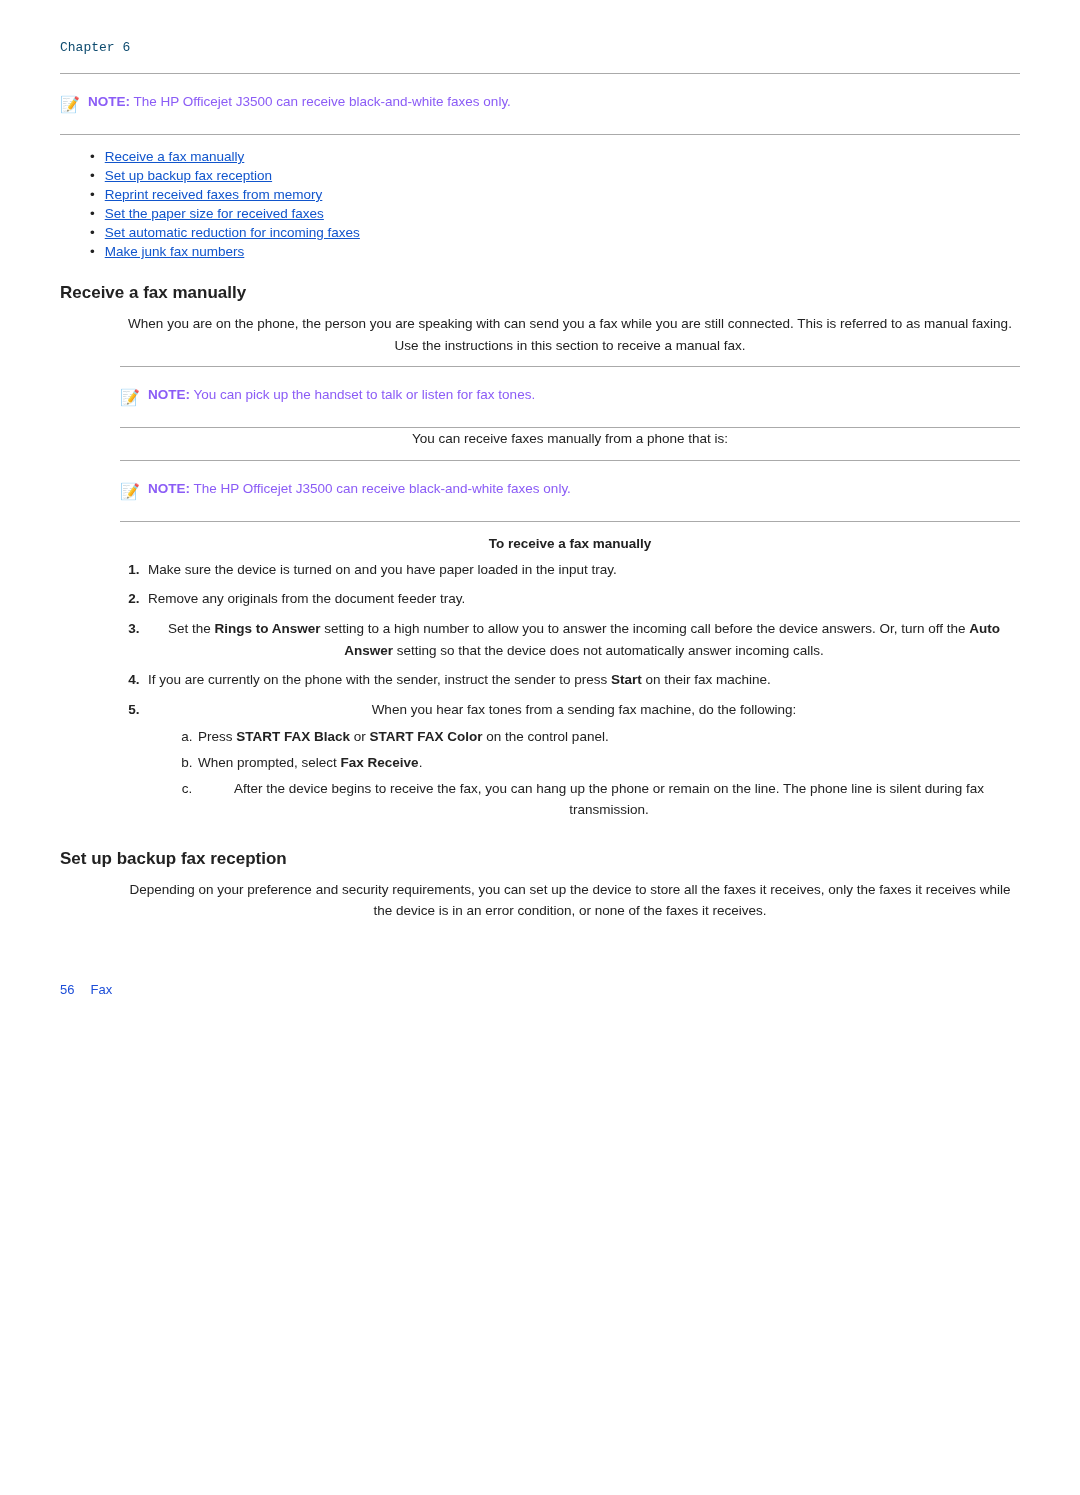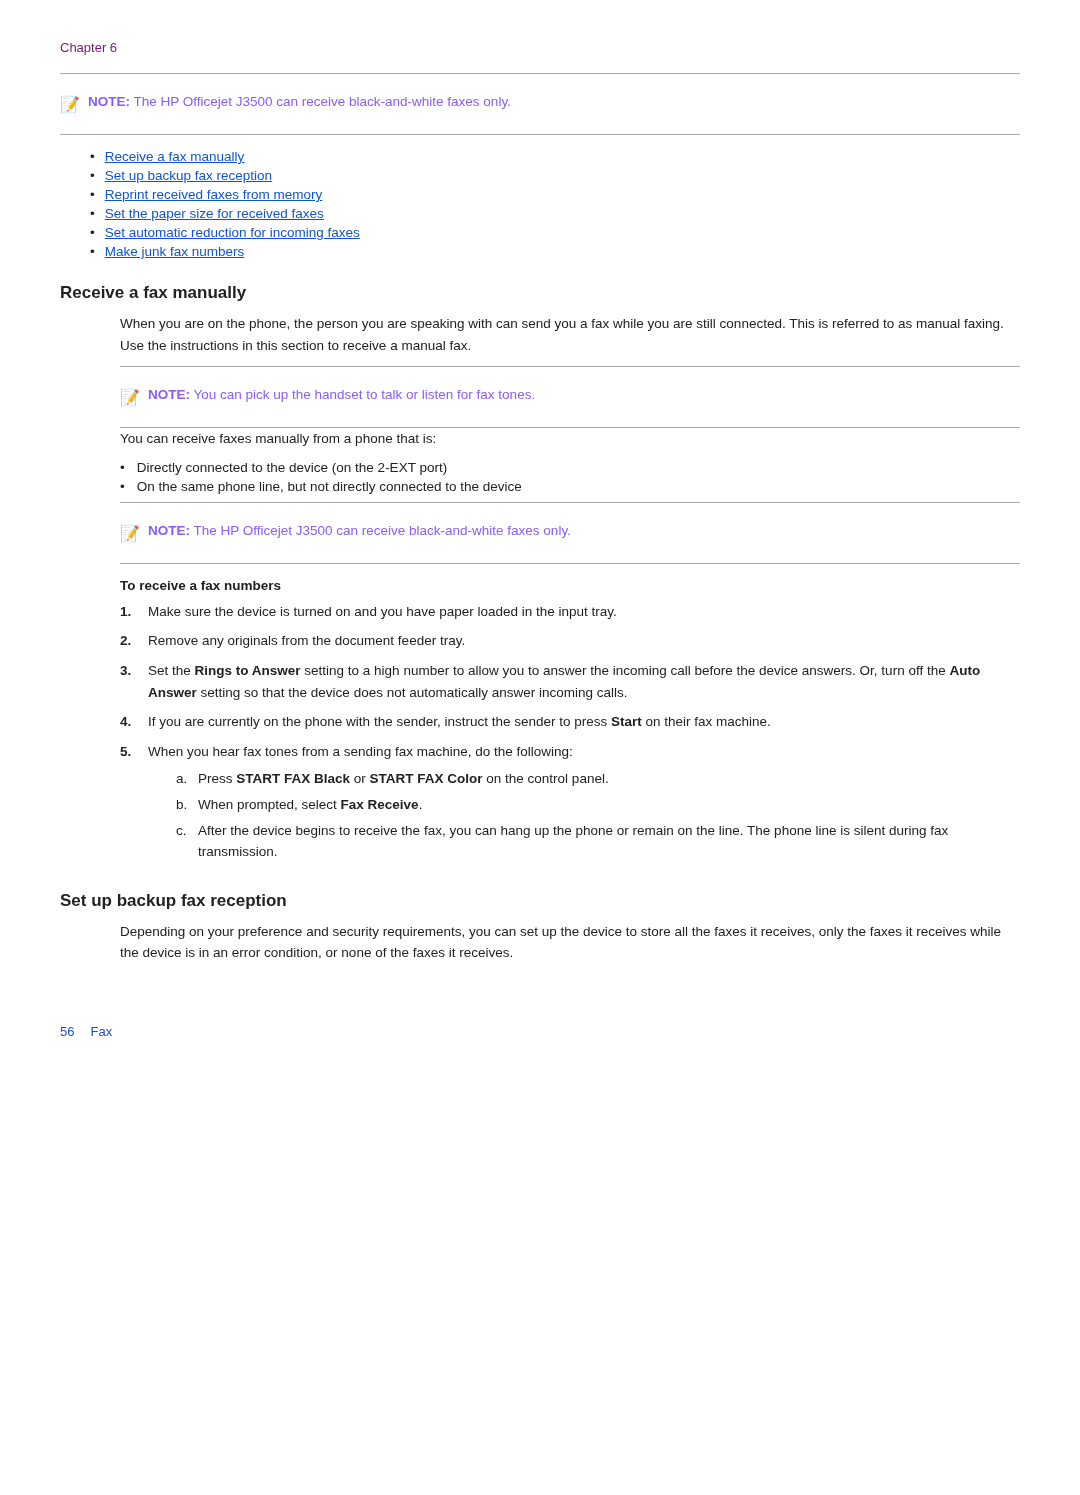--- a/index.html
+++ b/index.html
@@ -13,22 +13,23 @@
       font-size: 14px;
       color: #222;
       background: #fff;
       width: 1080px;
       min-height: 1495px;
       padding: 40px 60px 60px 60px;
     }
 
     .chapter-label {
       font-size: 13px;
-      color: #701a75;
+      color: #0c4a6e;
       margin-bottom: 18px;
+      font-family: Liberation Mono, monospace;
     }
 
     .top-rule {
       border: none;
       border-top: 1px solid #aaa;
       margin-bottom: 12px;
     }
 
     .bottom-rule {
       border: none;
@@ -83,20 +84,21 @@
 
     .section-heading {
       font-size: 17px;
       font-weight: bold;
       color: #222;
       margin: 24px 0 10px 0;
     }
 
     .section-body {
       margin-left: 60px;
+      text-align: center;
     }
 
     .body-para {
       font-size: 13.5px;
       line-height: 1.6;
       margin-bottom: 10px;
       color: #222;
     }
 
     .bullet-list {
@@ -208,39 +210,31 @@
   <div class="note-box">
     <span class="note-icon">📝</span>
     <span class="note-text">
       <strong>NOTE:</strong><span>  You can pick up the handset to talk or listen for fax tones.</span>
     </span>
   </div>
   <hr class="bottom-rule">
 
   <p class="body-para">You can receive faxes manually from a phone that is:</p>
 
-  <ul class="bullet-list">
-    <li>
-        <span>Directly connected to the device (on the 2-EXT port)</span>
-      </li>
-    <li>
-        <span>On the same phone line, but not directly connected to the device</span>
-      </li>
-  </ul>
 
   <hr class="top-rule">
   <div class="note-box">
     <span class="note-icon">📝</span>
     <span class="note-text">
       <strong>NOTE:</strong><span>  The HP Officejet J3500 can receive black-and-white faxes only.</span>
     </span>
   </div>
   <hr class="bottom-rule">
 
-  <div class="subsection-heading">To receive a fax numbers</div>
+  <div class="subsection-heading">To receive a fax manually</div>
 
   <ol class="ordered-list">
     <li>
       <span class="num">1.</span>
       <span>Make sure the device is turned on and you have paper loaded in the input tray.</span>
     </li>
     <li>
       <span class="num">2.</span>
       <span>Remove any originals from the document feeder tray.</span>
     </li>

